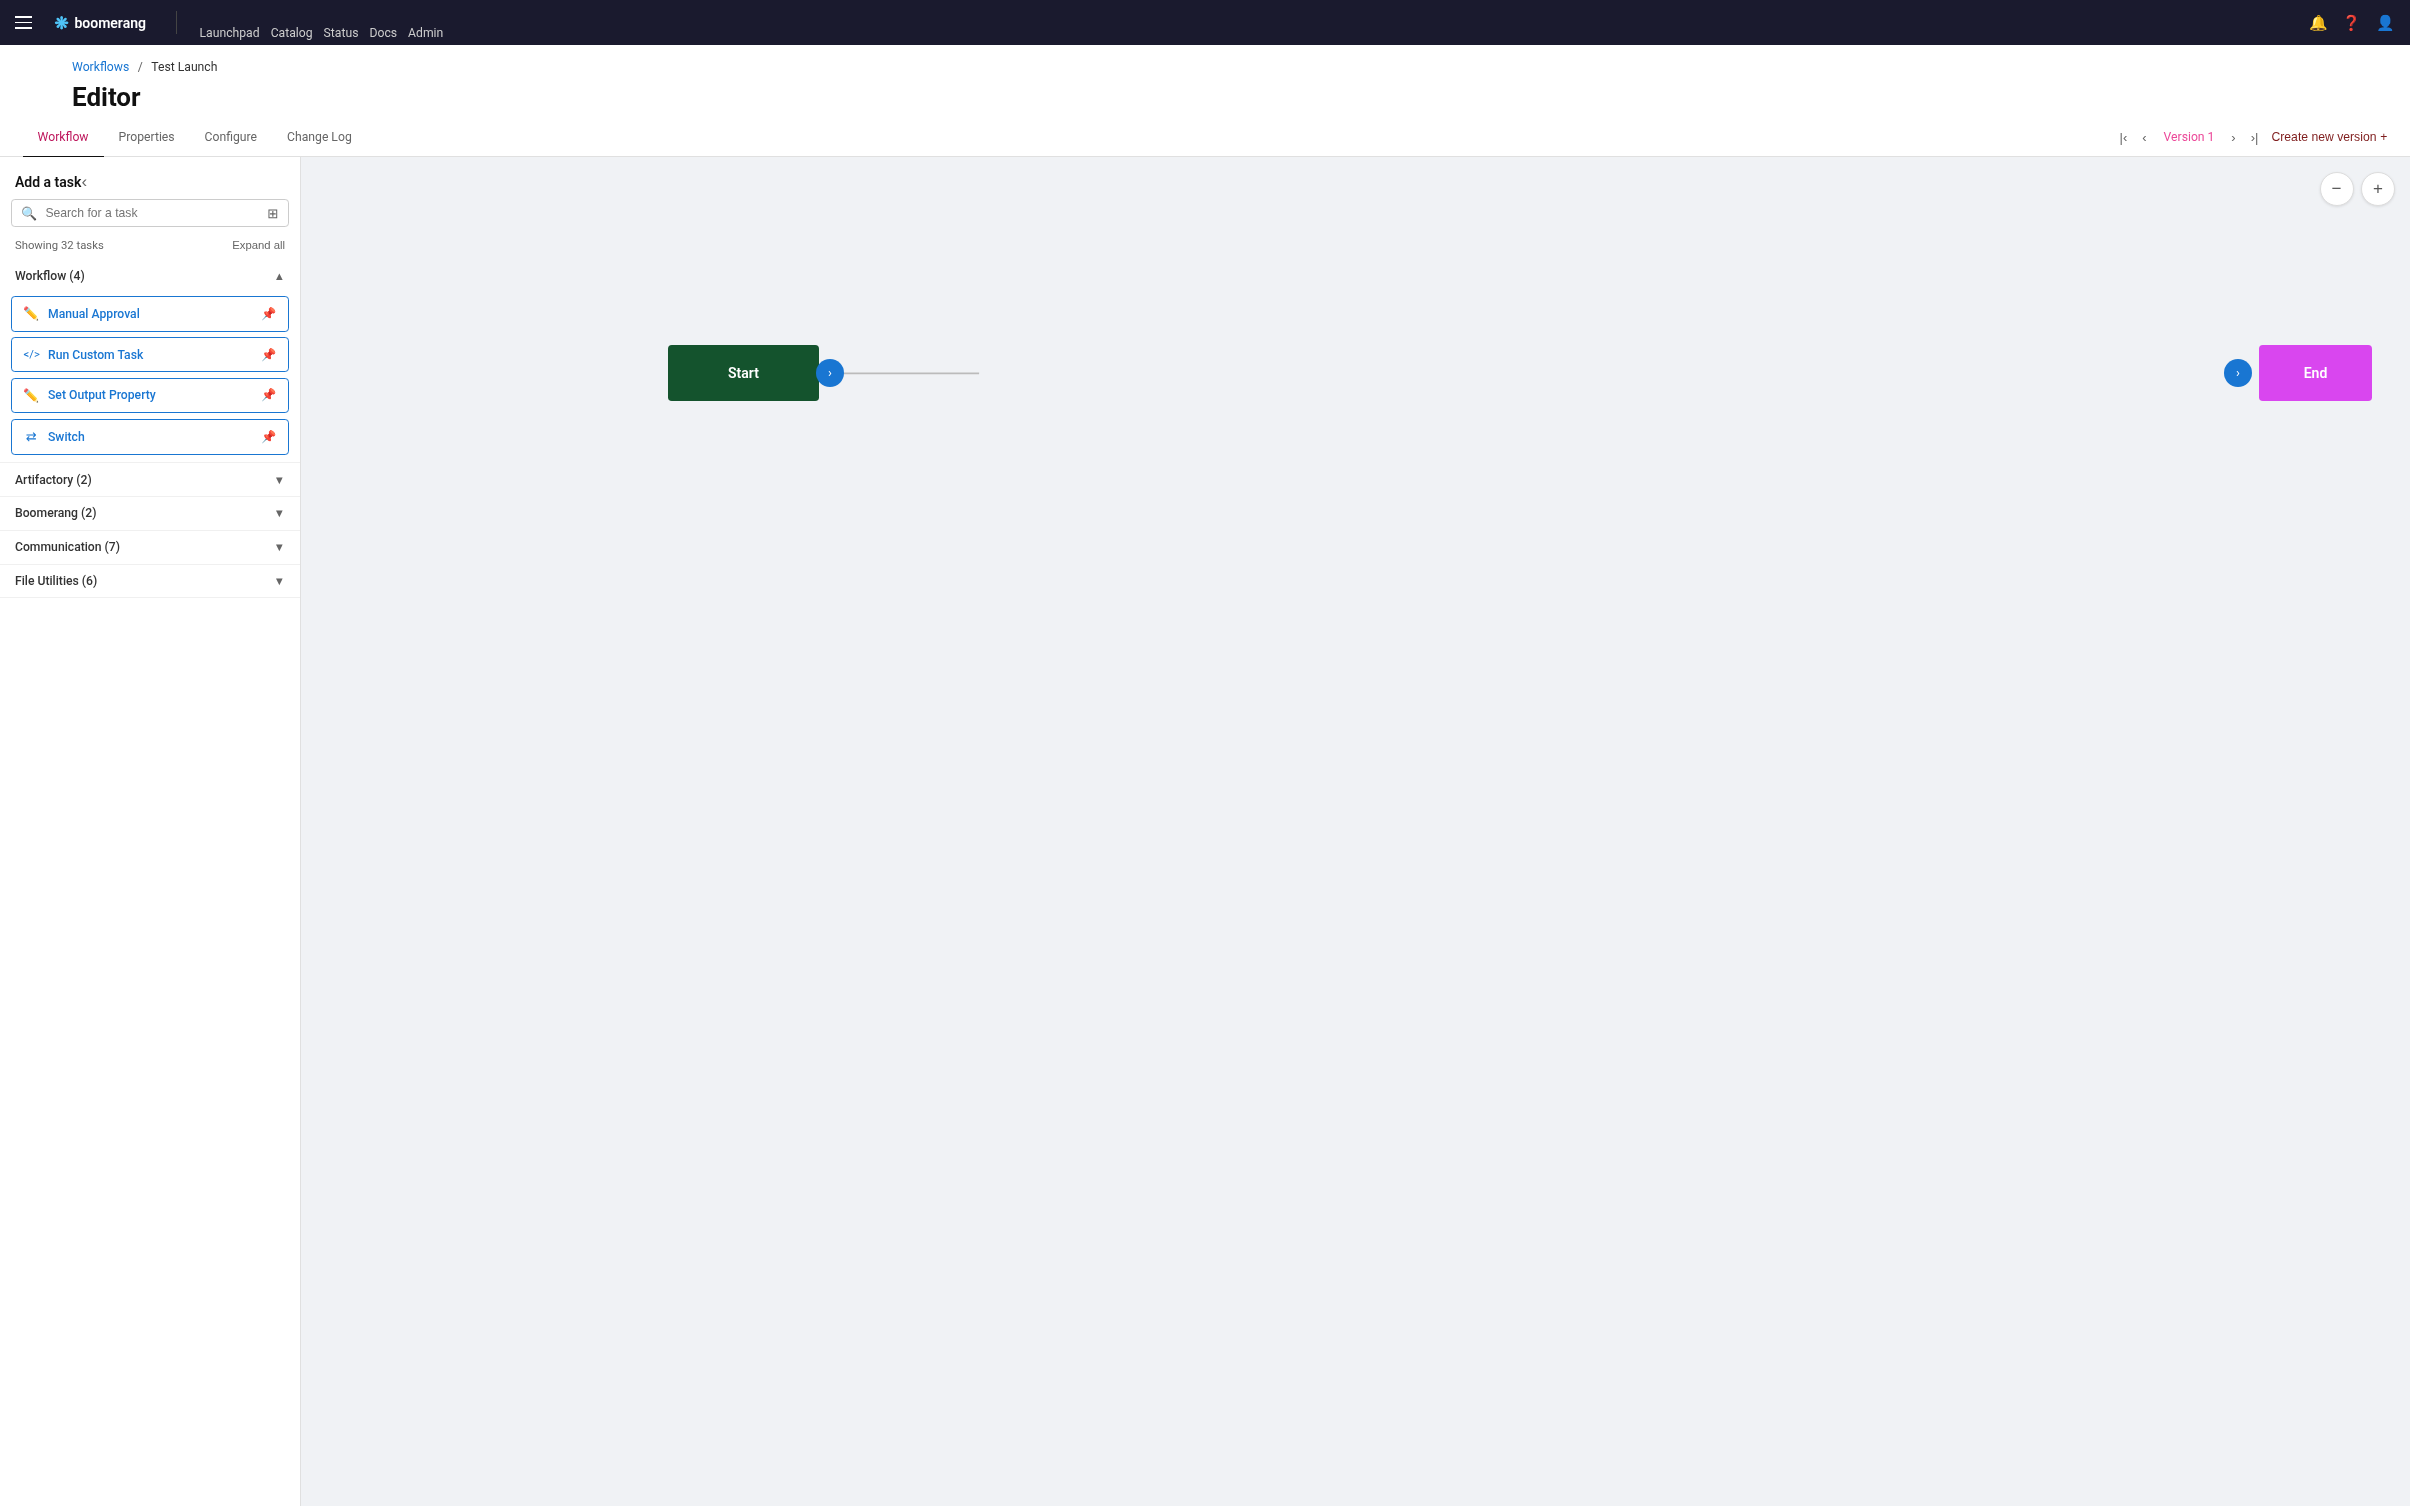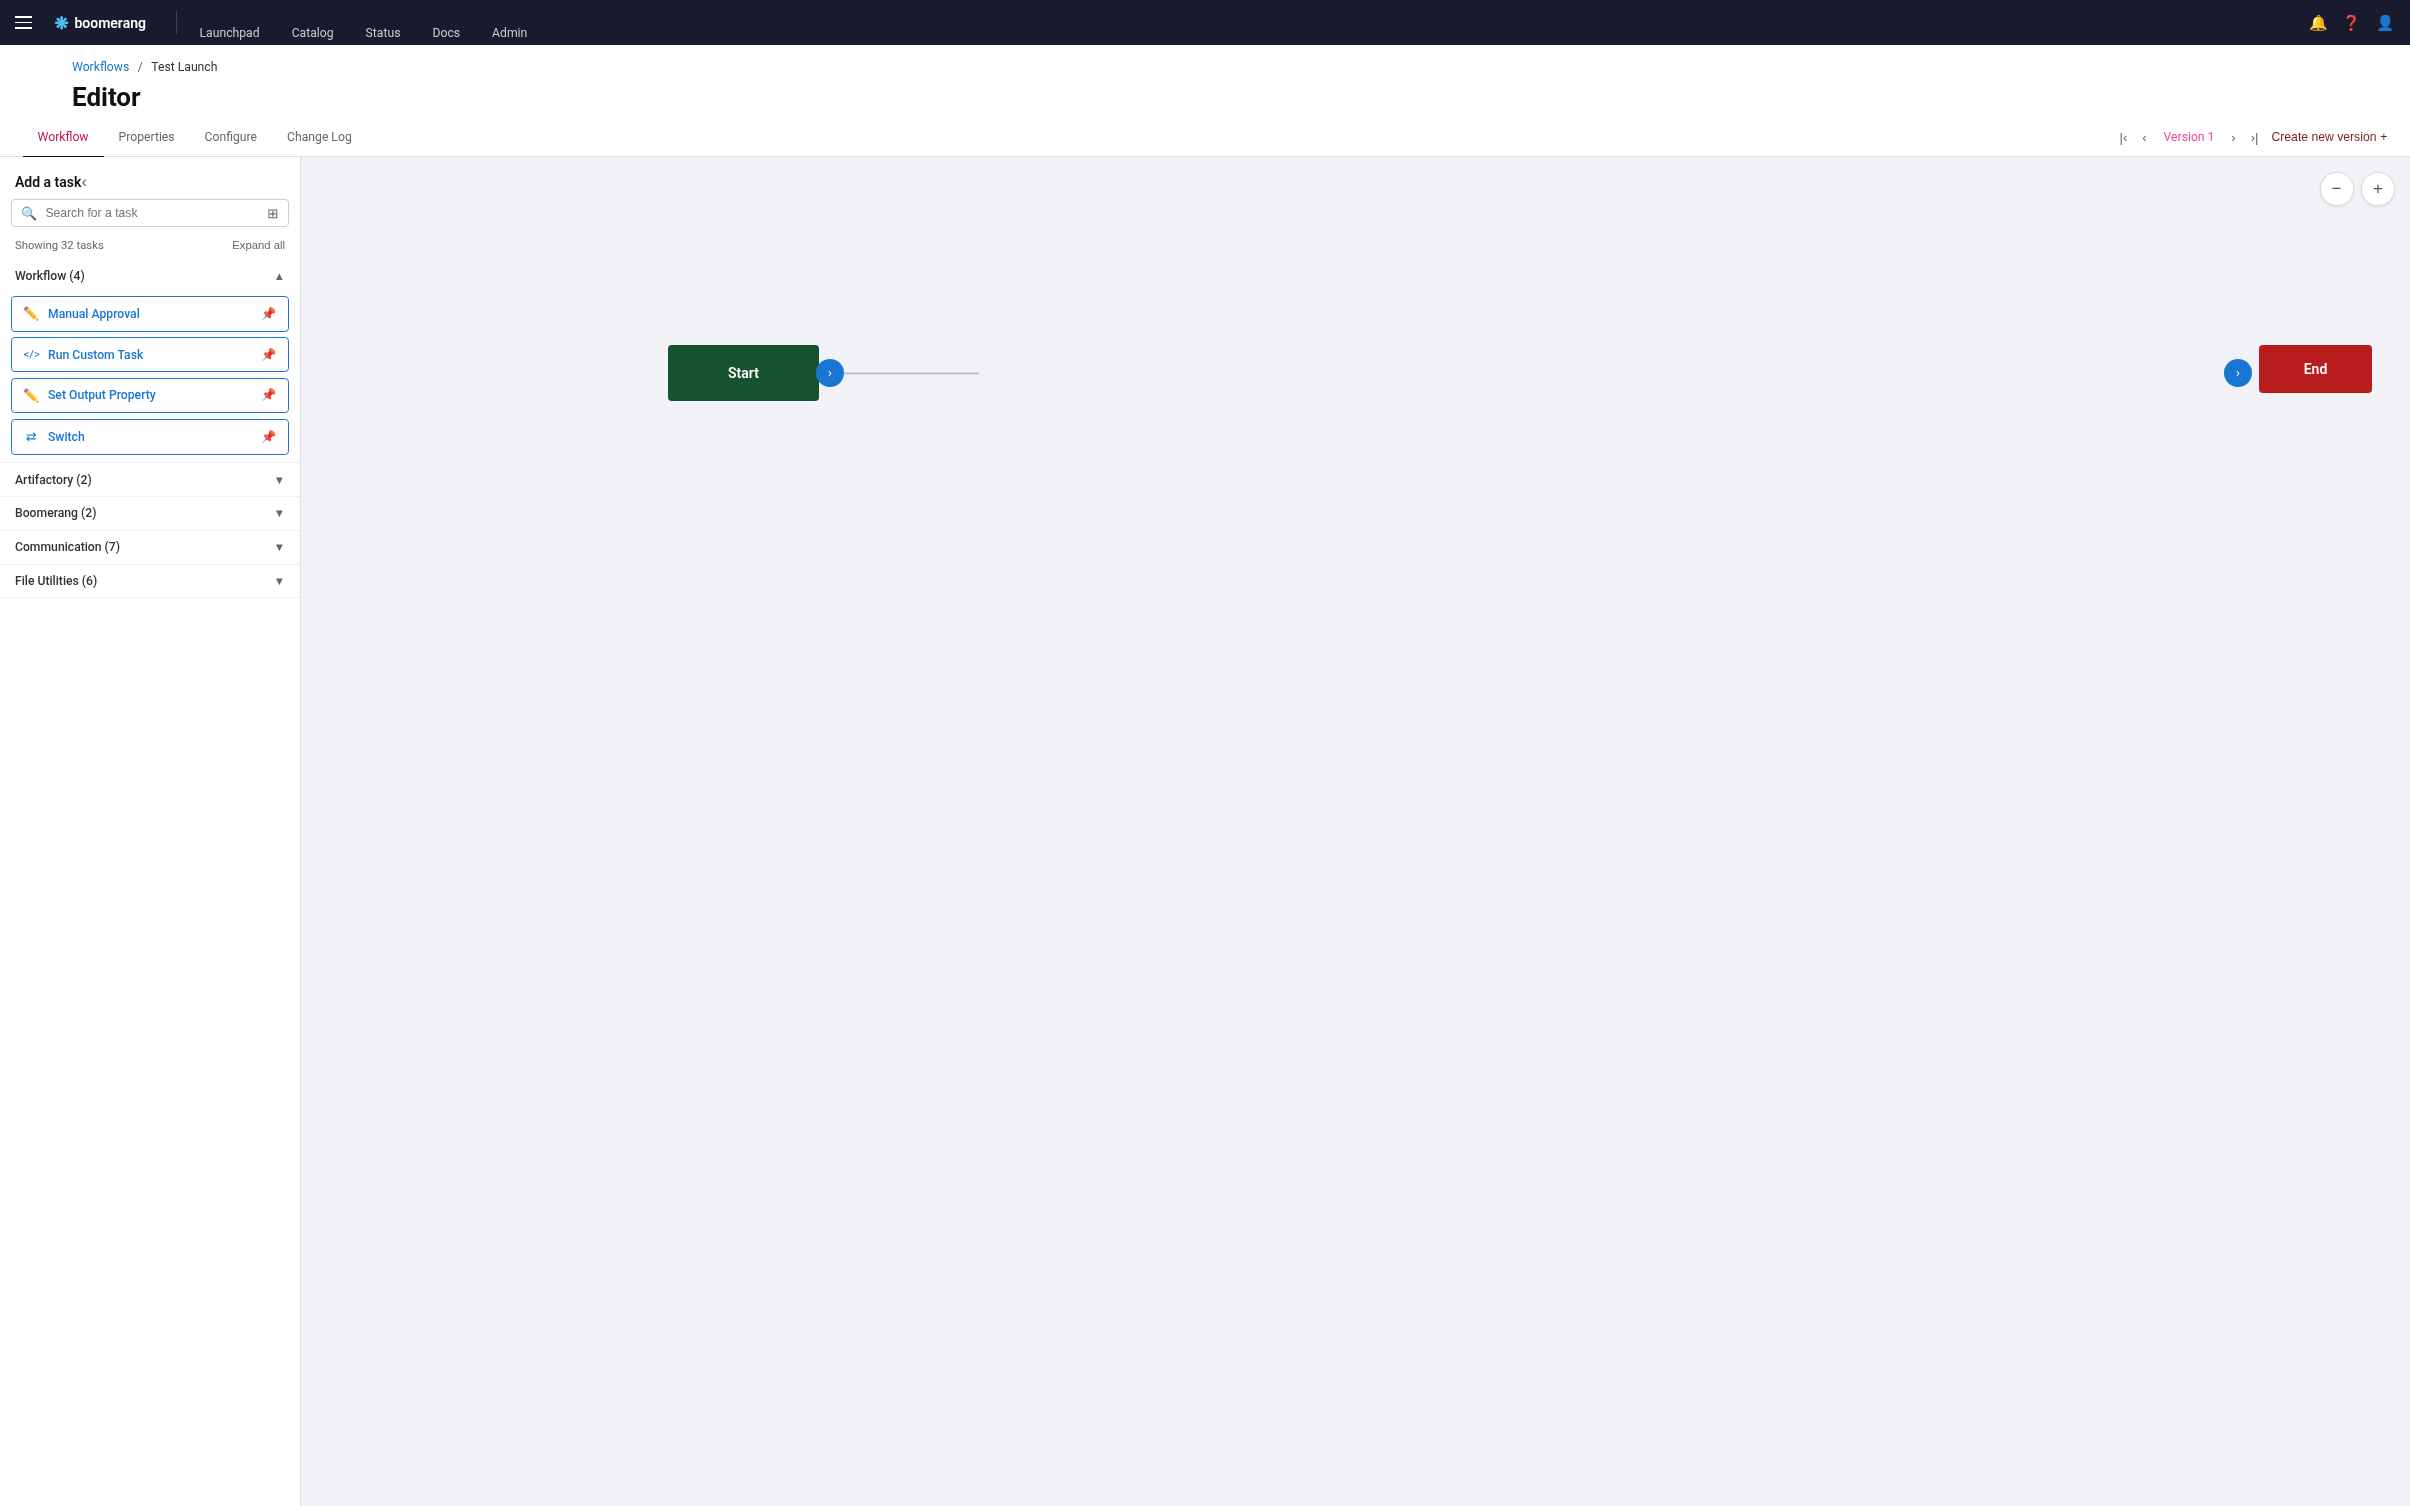--- a/index.html
+++ b/index.html
@@ -13,21 +13,21 @@
       color: #fff;
       height: 45px;
       padding: 0 15px;
       gap: 22.6px;
     }
     .topnav-hamburger { cursor: pointer; display: flex; flex-direction: column; gap: 3.8px; }
     .topnav-hamburger span { width: 17px; height: 1.9px; background: #fff; display: block; }
     .topnav-brand { display: flex; align-items: center; gap: 5.6px; font-size: 14px; font-weight: 600; color: #fff; margin-right: 7.5px; }
     .brand-icon { color: #4fc3f7; font-size: 17px; }
     .topnav-divider { width: 0.9px; height: 22.6px; background: #444; }
-    .topnav-links { display: flex; gap: 32px; flex: 1; margin-top: 20px; }
+    .topnav-links { display: flex; gap: 11px; flex: 1; margin-top: 20px; }
     .topnav-link { color: #ccc; font-size: 12.2px; cursor: pointer; text-decoration: none; }
     .topnav-actions { display: flex; gap: 15px; align-items: center; }
     .topnav-icon { color: #ccc; cursor: pointer; font-size: 15px; }
 
     
     .page-header { padding: 15px 36px 0; margin-left: 36px; }
     .breadcrumb { font-size: 12.2px; margin-bottom: 7.5px; }
     .breadcrumb a { color: #1976d2; text-decoration: none; }
     .breadcrumb-sep { margin: 0 5.6px; color: #666; }
     .breadcrumb-current { color: #333; }
@@ -203,23 +203,23 @@
       user-select: none;
     }
     .wf-node-start {
       background: #14532d;
       width: 151px;
       height: 56px;
       left: 367px;
       top: 188px;
     }
     .wf-node-end {
-      background: #b91c1c;
+      background: #d946ef;
       width: 113px;
-      height: 48px;
+      height: 56px;
       right: 38px;
       top: 188px;
     }
     .wf-connector {
       position: absolute;
       width: 28px;
       height: 28px;
       border-radius: 50%;
       background: #1976d2;
       display: flex;

